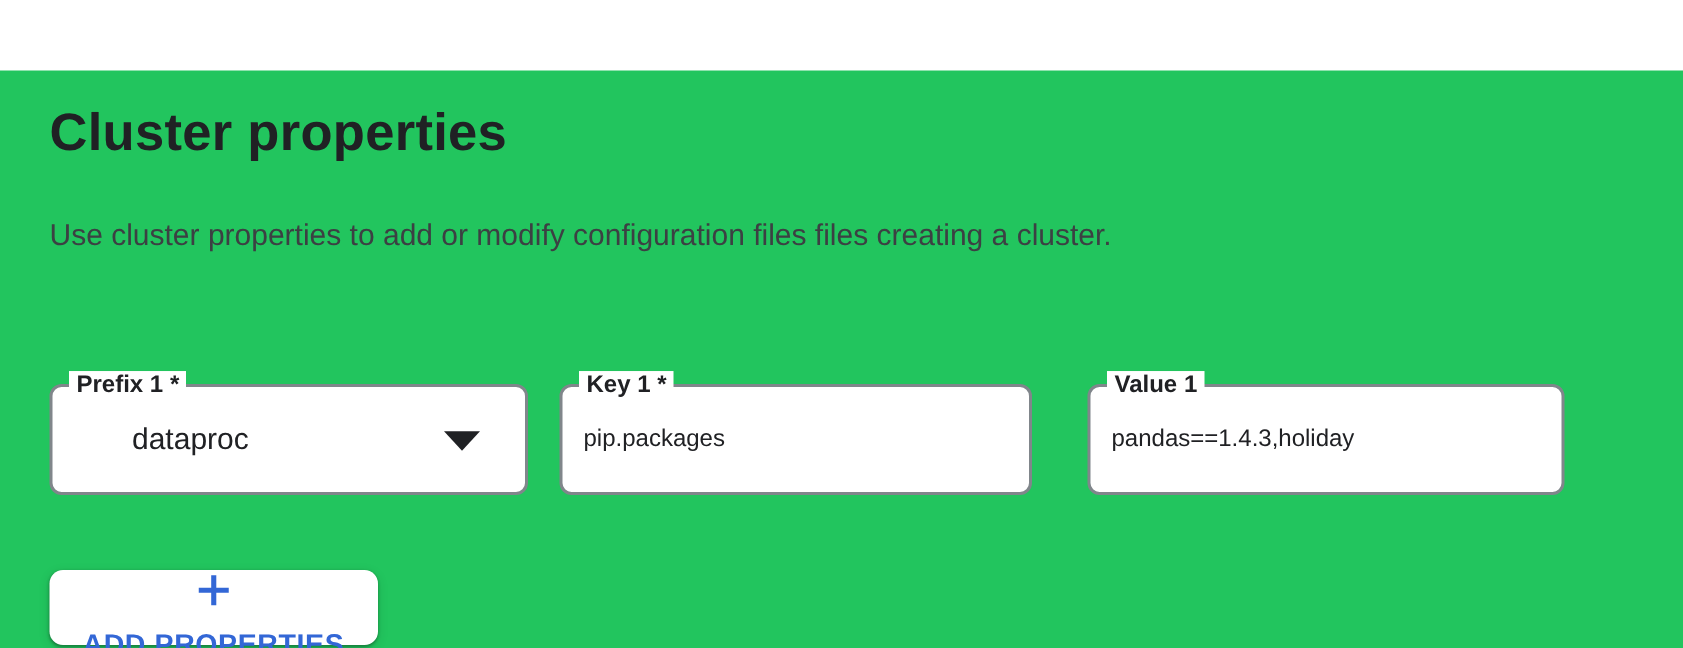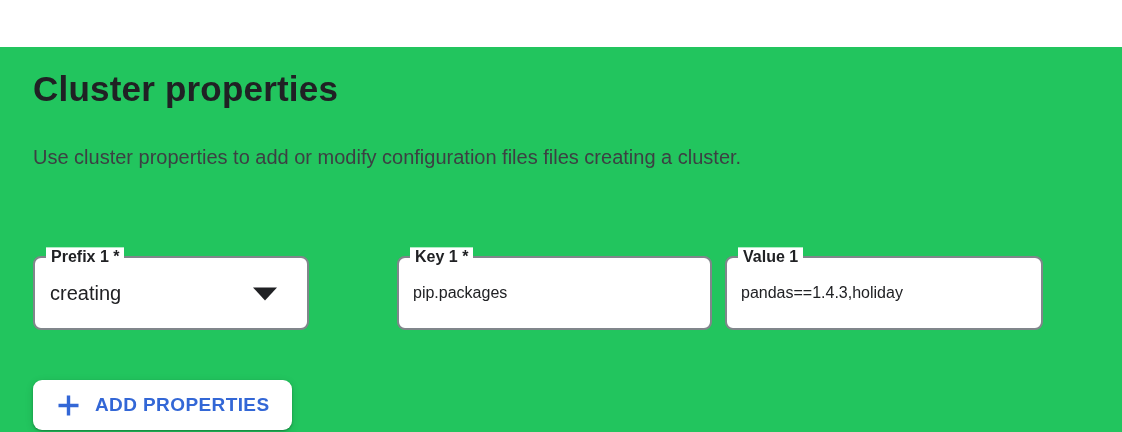--- a/index.html
+++ b/index.html
@@ -41,22 +41,22 @@
   }
   .field {
     position: absolute;
     top: 0;
     height: 74px;
     box-sizing: border-box;
     border: 2px solid var(--field-border, #80868b);
     border-radius: 8px;
     background: #ffffff;
   }
-  .field--prefix { left: 0;    width: 276px; cursor: pointer; }
-  .field--key    { left: 364px; width: 315px; }
+  .field--prefix { left: 0;    width: 319px; cursor: pointer; padding-left: 38px; }
+  .field--key    { left: 340px; width: 315px; }
   .field--value  { left: 692px; width: 318px; }
   .field-label {
     position: absolute;
     top: 0;
     left: 11px;
     transform: translateY(-56%);
     background: #ffffff;
     padding: 0 5px;
     font-size: 16px;
     font-weight: 600;
@@ -105,20 +105,21 @@
     display: inline-flex;
     align-items: center;
     gap: 13px;
     padding: 0 22px;
     background: #ffffff;
     border: none;
     border-radius: 9px;
     box-shadow: 0 1px 2px rgba(0,0,0,0.30), 0 2px 8px rgba(0,0,0,0.12);
     cursor: pointer;
     font-family: "Liberation Sans", sans-serif;
+    flex-direction: column;
   }
   .add-btn .btn-label {
     font-size: 19px;
     font-weight: 600;
     letter-spacing: 0.4px;
     color: var(--accent-blue, #3367d6);
     white-space: nowrap;
   }
   .plus-icon {
     display: inline-flex;
@@ -134,21 +135,21 @@
 <div class="canvas">
 
   <div class="page-title">Cluster properties</div>
 
   <div class="page-desc">Use cluster properties to add or modify configuration files files creating a cluster.</div>
 
   <div class="fields-row">
 
     <div class="field field--prefix">
       <span class="field-label">Prefix 1 *</span>
-      <div class="select-display">creating</div>
+      <div class="select-display">dataproc</div>
       <span class="dropdown-arrow"></span>
     </div>
 
     <div class="field field--key">
       <span class="field-label">Key 1 *</span>
       <input class="field-input" type="text" value="pip.packages" style="">
     </div>
 
     <div class="field field--value">
       <span class="field-label">Value 1</span>

